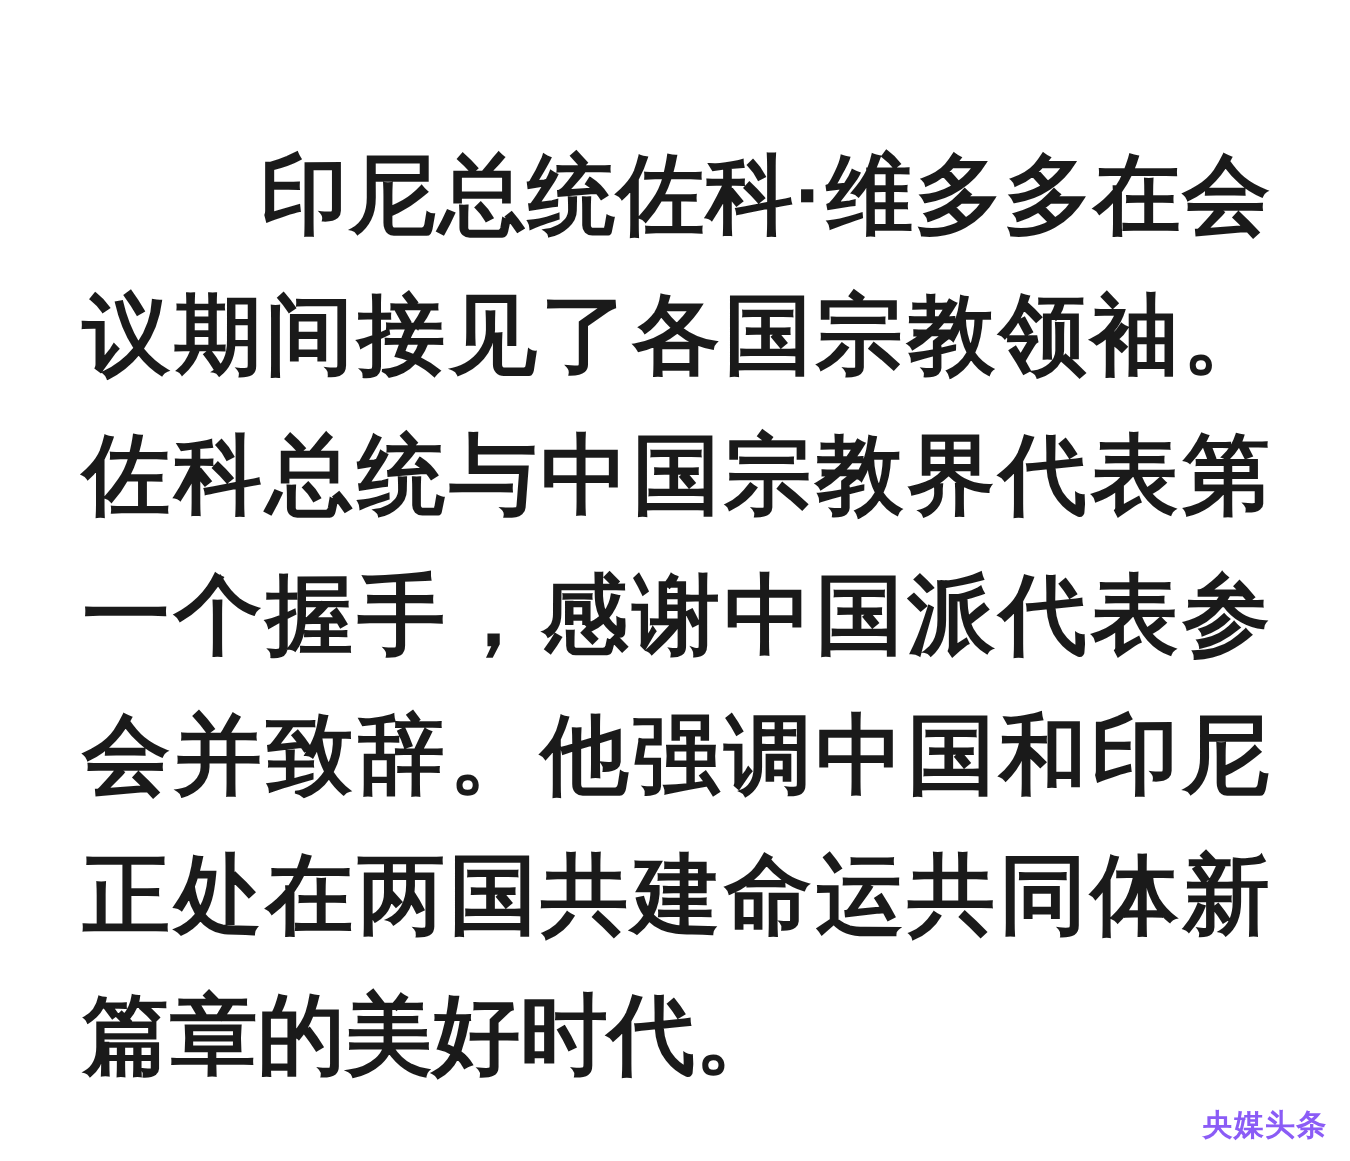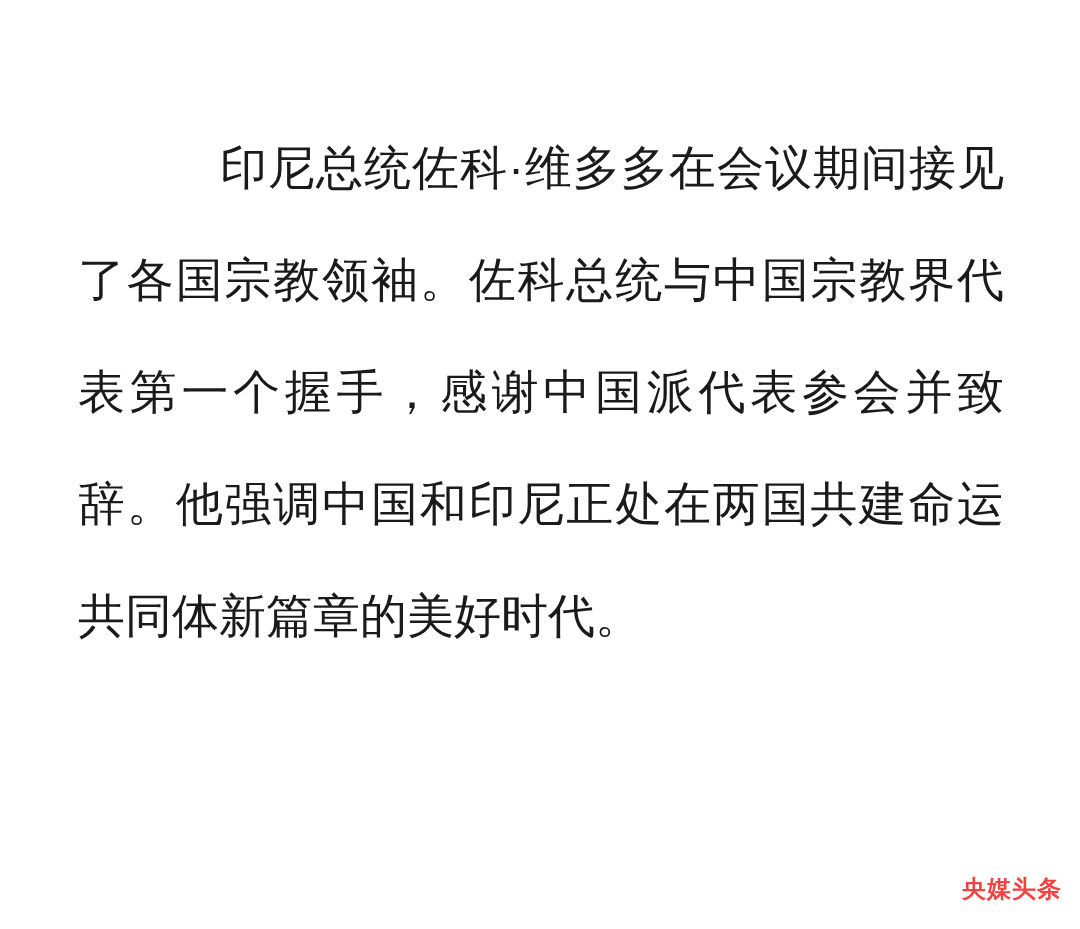--- a/index.html
+++ b/index.html
@@ -19,36 +19,36 @@
     inset: 0;
     background: #ffffff;
   }
   .article-body {
     position: absolute;
     left: 62px;
     top: 96px;
     width: 958px;
   }
   .article-paragraph {
-    margin: 16px;
+    margin: 4px;
     color: #1a1a1a;
     font-family: "Liberation Sans", sans-serif;
-    font-size: 47px;
+    font-size: 70px;
     line-height: 112px;
     letter-spacing: 0px;
     text-indent: 142px;
     text-align: justify;
     text-justify: inter-character;
-    font-weight: 400;
+    font-weight: 700;
   }
   .watermark {
     position: absolute;
     right: 18px;
-    bottom: 28px;
-    color: #ef4444;
+    bottom: 16px;
+    color: #8b5cf6;
     font-family: "Liberation Sans", sans-serif;
     font-size: 24px;
     font-weight: bold;
     letter-spacing: 1px;
     line-height: 1;
     white-space: nowrap;
   }
 </style>
 </head>
 <body>

